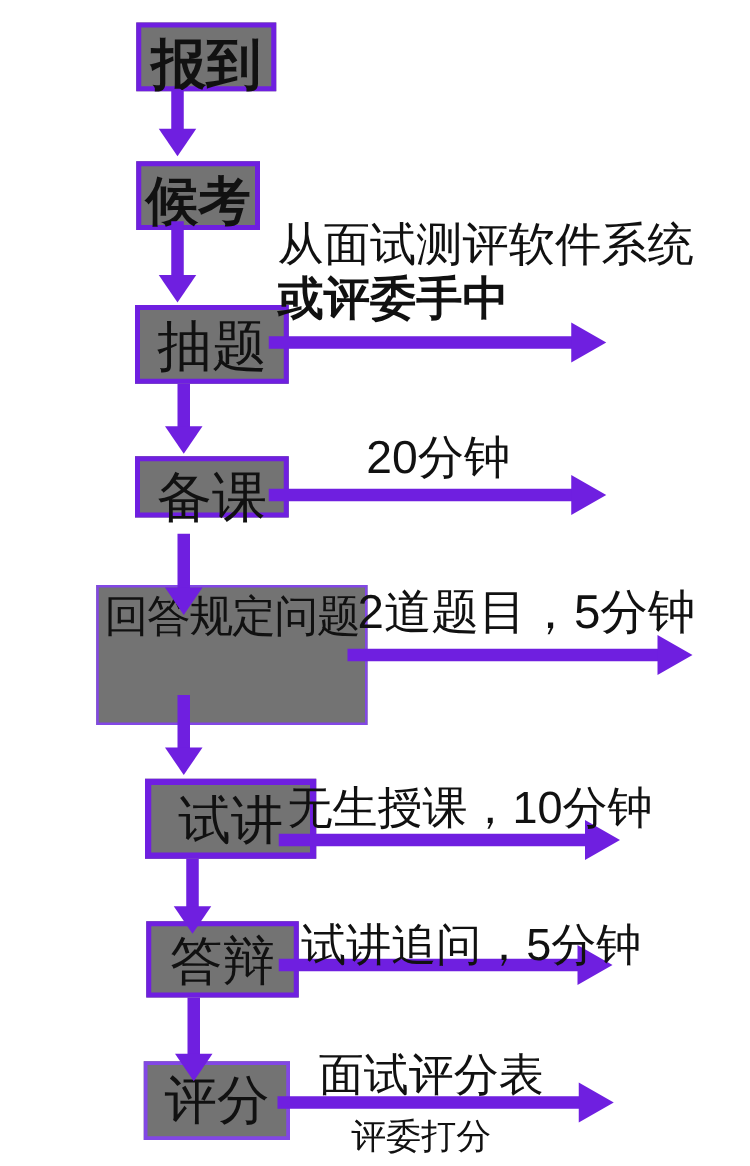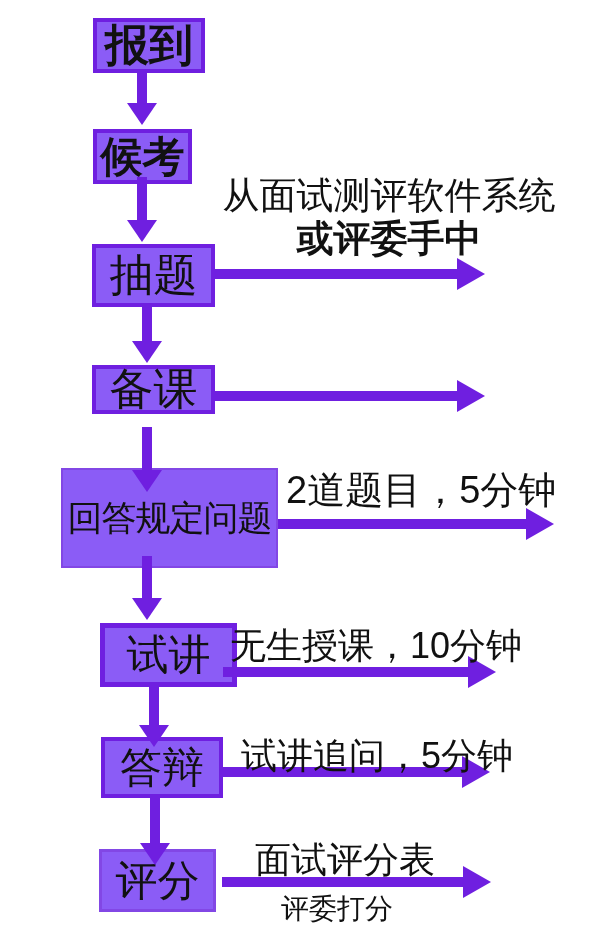--- a/index.html
+++ b/index.html
@@ -5,44 +5,44 @@
   :root{
     --p:#6F1FE0;       
     --p-thin:#8247E5;  
   }
   html,body{margin:0;padding:0;background:#ffffff;}
   .canvas{
     position:relative;width:600px;height:933px;background:#ffffff;overflow:hidden;
     font-family:"Liberation Sans","DejaVu Sans",sans-serif;color:#111;
   }
   .node{
-    position:absolute;box-sizing:border-box;background:#8b5cf6;
+    position:absolute;box-sizing:border-box;background:#737373;
     border:4px solid var(--p);
-    display:flex;align-items:center;justify-content:center;
-    color:#111;z-index:1;white-space:nowrap;
+    display:flex;justify-content:center;
+    color:#111;z-index:1;white-space:nowrap;margin-left:16px;
   }
   .node.thin{border:2px solid var(--p-thin);}
   .node.thin3{border:3px solid var(--p-thin);}
   .vshaft{position:absolute;width:10px;background:var(--p);z-index:2;}
   .vhead{position:absolute;width:0;height:0;z-index:2;
     border-left:15px solid transparent;border-right:15px solid transparent;
     border-top:22px solid var(--p);}
   .hshaft{position:absolute;height:10px;background:var(--p);z-index:2;}
   .hhead{position:absolute;width:0;height:0;z-index:2;
     border-top:16px solid transparent;border-bottom:16px solid transparent;
     border-left:28px solid var(--p);}
   .note{position:absolute;color:#111;white-space:nowrap;line-height:1.1;z-index:3;}
-  .note.center{text-align:center;}
+  .note.center{text-align:left;}
 
   
   #n-checkin  {left:93px; top:18px;  width:112px;height:55px;font-size:44px;font-weight:bold;}
   #n-waiting  {left:93px; top:129px; width:99px;height:55px;font-size:42px;font-weight:bold;}
   #n-draw     {left:92px; top:244px; width:123px;height:63px;font-size:44px;}
   #n-prep     {left:92px; top:365px; width:123px;height:49px;font-size:44px;}
-  #n-answer   {left:61px; top:468px; width:217px;height:100px;font-size:35px;letter-spacing:-1px;}
+  #n-answer   {left:61px; top:468px; width:217px;height:112px;font-size:35px;letter-spacing:-1px;}
   #n-lecture  {left:100px;top:623px; width:137px;height:64px;font-size:42px;border-width:5px;}
   #n-defense  {left:101px;top:737px; width:122px;height:61px;font-size:42px;}
   #n-score    {left:99px; top:849px; width:117px;height:63px;font-size:42px;}
 
   
   #v1s{left:137px;top:72px; height:33px;} #v1h{left:127px;top:103px;}
   #v2s{left:137px;top:177px;height:45px;} #v2h{left:127px;top:220px;}
   #v3s{left:142px;top:307px;height:36px;} #v3h{left:132px;top:341px;}
   #v4s{left:142px;top:427px;height:45px;} #v4h{left:132px;top:470px;}
   #v5s{left:142px;top:556px;height:44px;} #v5h{left:132px;top:598px;}
@@ -120,19 +120,20 @@
   <div class="hhead" id="h3h"></div>
   <div class="hshaft" id="h4s"></div>
   <div class="hhead" id="h4h"></div>
   <div class="hshaft" id="h5s"></div>
   <div class="hhead" id="h5h"></div>
   <div class="hshaft" id="h6s"></div>
   <div class="hhead" id="h6h"></div>
 
   <div class="note center" id="note-draw-1">从面试测评软件系统</div>
   <div class="note center" id="note-draw-2">或评委手中</div>
+  <div class="note" id="note-prep">20分钟</div>
   <div class="note" id="note-answer">2道题目，5分钟</div>
   <div class="note" id="note-lecture">无生授课，10分钟</div>
   <div class="note" id="note-defense">试讲追问，5分钟</div>
   <div class="note" id="note-score-1">面试评分表</div>
   <div class="note" id="note-score-2">评委打分</div>
 
 </div>
 
 </body></html>

